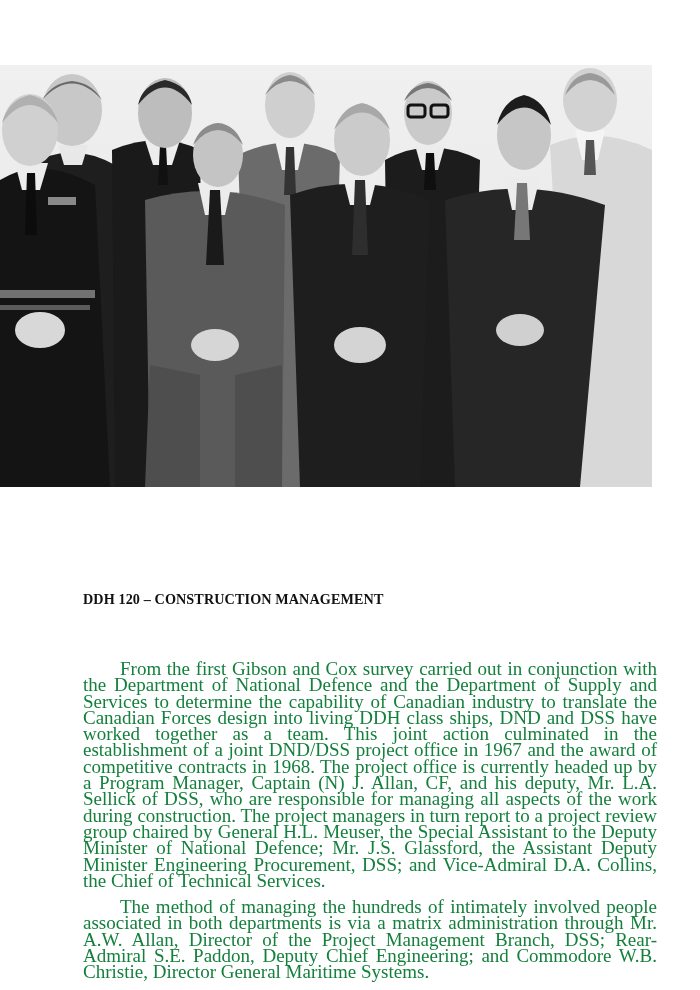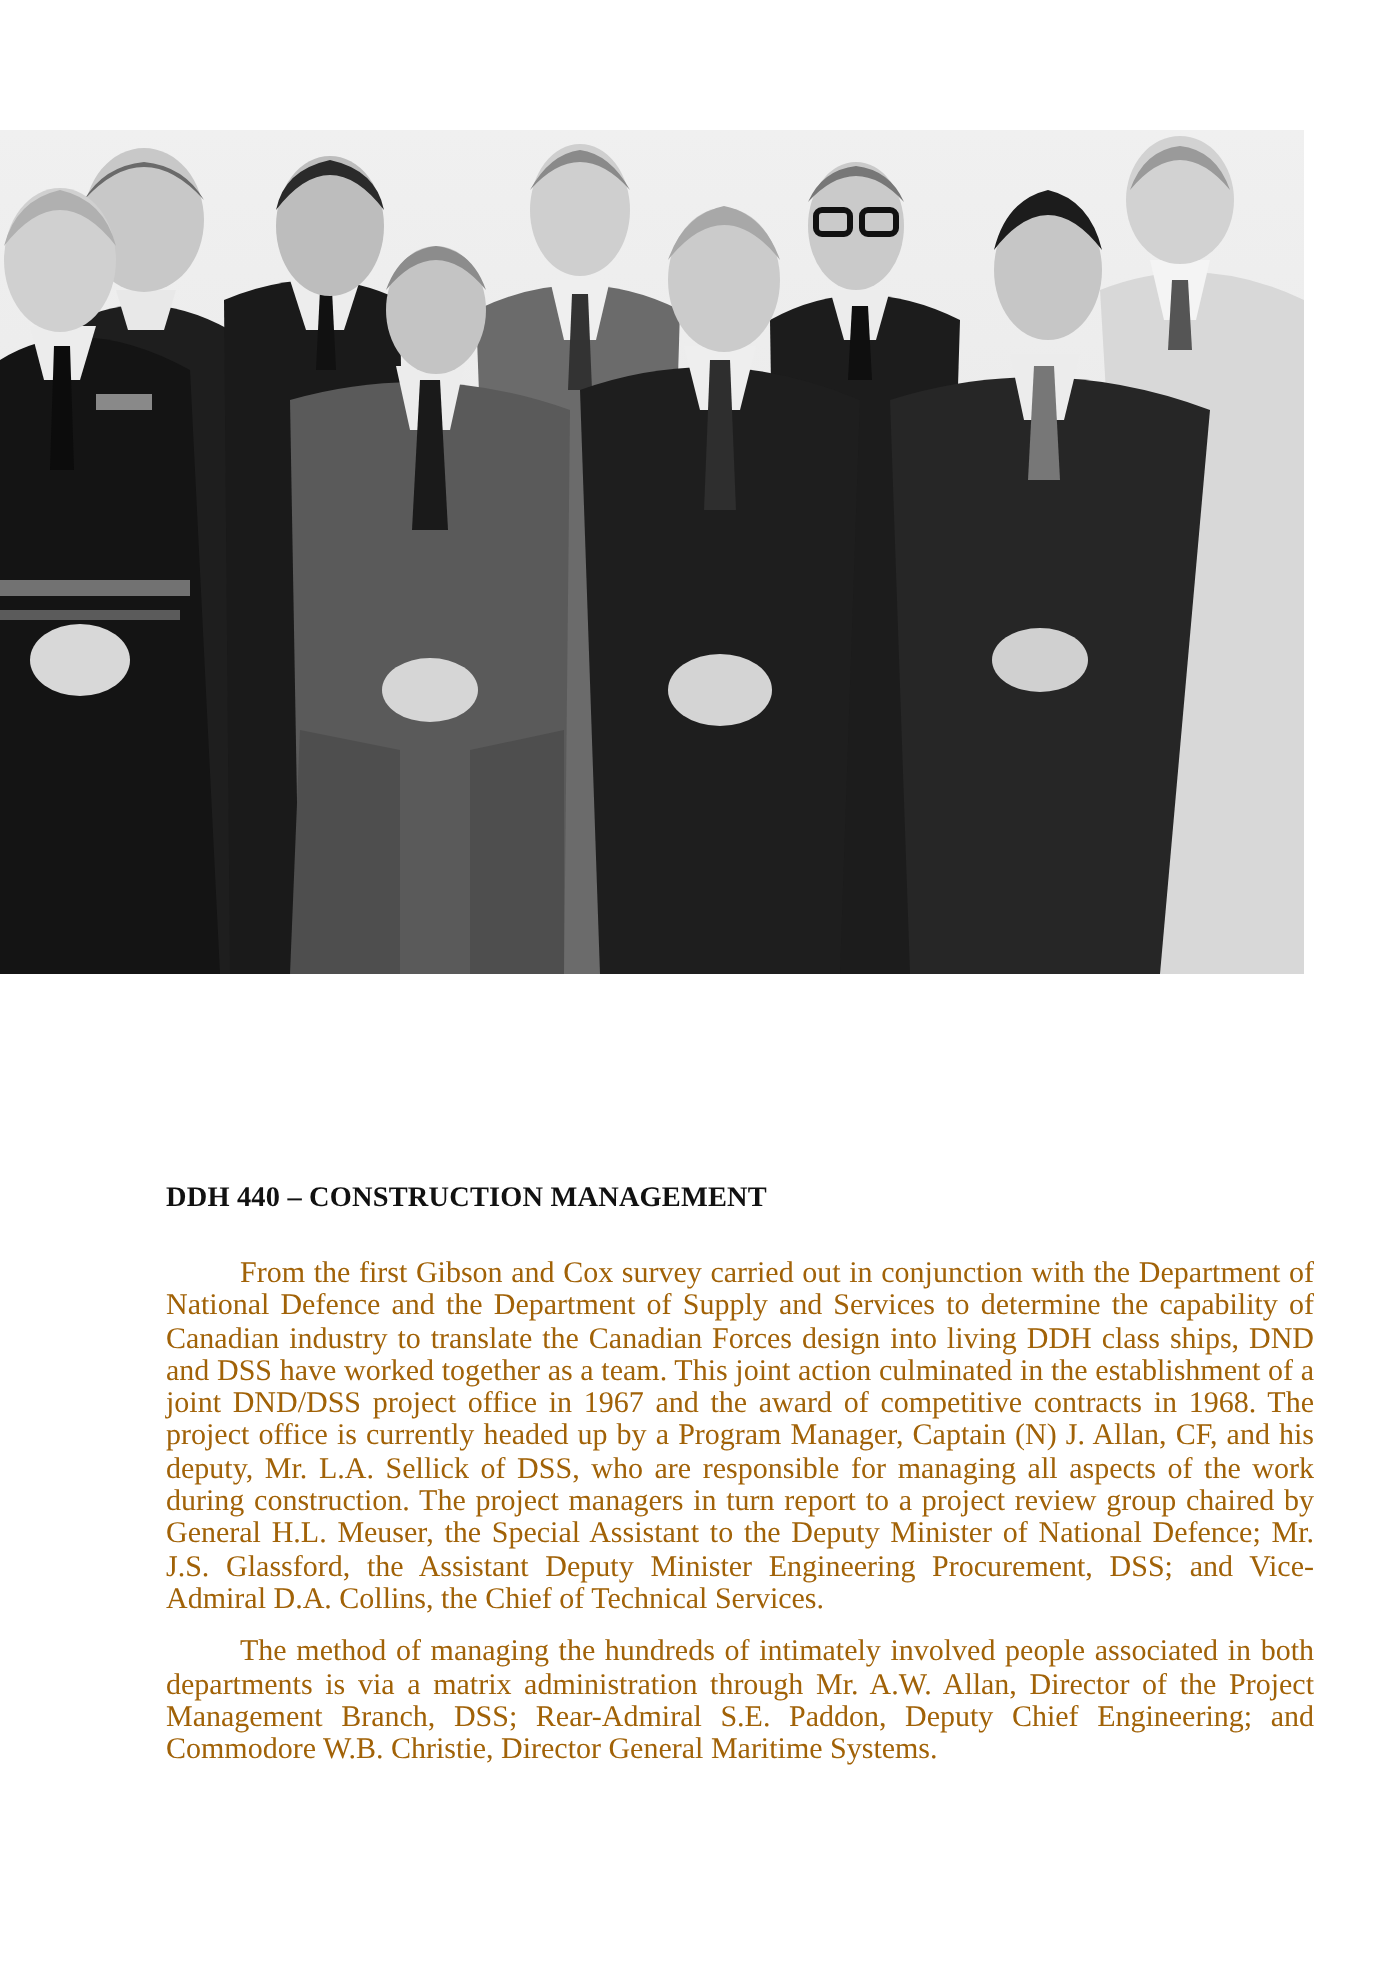--- a/index.html
+++ b/index.html
@@ -31,26 +31,26 @@
       top: 591px;
       font-size: 14.2px;
       font-weight: bold;
       letter-spacing: 0.1px;
       color: #111;
       margin: 0;
     }
     .body-text {
       position: absolute;
       left: 83px;
-      top: 629px;
+      top: 661px;
       width: 574px;
-      font-size: 15px;
+      font-size: 19px;
       line-height: 16.3px;
       text-align: justify;
-      color: #a16207;
+      color: #15803d;
     }
     .body-text p {
       margin: 0 0 10px 0;
       text-indent: 37px;
     }
   </style>
 </head>
 <body>
 
 <div class="photo">
@@ -140,18 +140,18 @@
       <path d="M445 135 Q525 110 605 140 L580 422 L455 422 Z" fill="#262626"></path>
       <path d="M505 112 L540 112 L532 145 L512 145 Z" fill="#ececec"></path>
       <path d="M517 118 L527 118 L530 175 L514 175 Z" fill="#777"></path>
       <ellipse cx="520" cy="265" rx="24" ry="16" fill="#d0d0d0"></ellipse>
       <ellipse cx="524" cy="70" rx="27" ry="35" fill="#c6c6c6"></ellipse>
       <path d="M497 60 Q524 25 551 60 Q545 35 524 30 Q503 35 497 60 Z" fill="#1c1c1c"></path>
     </g>
   </svg>
 </div>
 
-<h2 class="heading">DDH 440 – CONSTRUCTION MANAGEMENT</h2>
+<h2 class="heading">DDH 120 – CONSTRUCTION MANAGEMENT</h2>
 
 <div class="body-text">
   <p>From the first Gibson and Cox survey carried out in conjunction with the Department of National Defence and the Department of Supply and Services to determine the capability of Canadian industry to translate the Canadian Forces design into living DDH class ships, DND and DSS have worked together as a team. This joint action culminated in the establishment of a joint DND/DSS project office in 1967 and the award of competitive contracts in 1968. The project office is currently headed up by a Program Manager, Captain (N) J. Allan, CF, and his deputy, Mr. L.A. Sellick of DSS, who are responsible for managing all aspects of the work during construction. The project managers in turn report to a project review group chaired by General H.L. Meuser, the Special Assistant to the Deputy Minister of National Defence; Mr. J.S. Glassford, the Assistant Deputy Minister Engineering Procurement, DSS; and Vice-Admiral D.A. Collins, the Chief of Technical Services.</p>
   <p>The method of managing the hundreds of intimately involved people associated in both departments is via a matrix administration through Mr. A.W. Allan, Director of the Project Management Branch, DSS; Rear-Admiral S.E. Paddon, Deputy Chief Engineering; and Commodore W.B. Christie, Director General Maritime Systems.</p>
 </div>
 
 </body></html>

